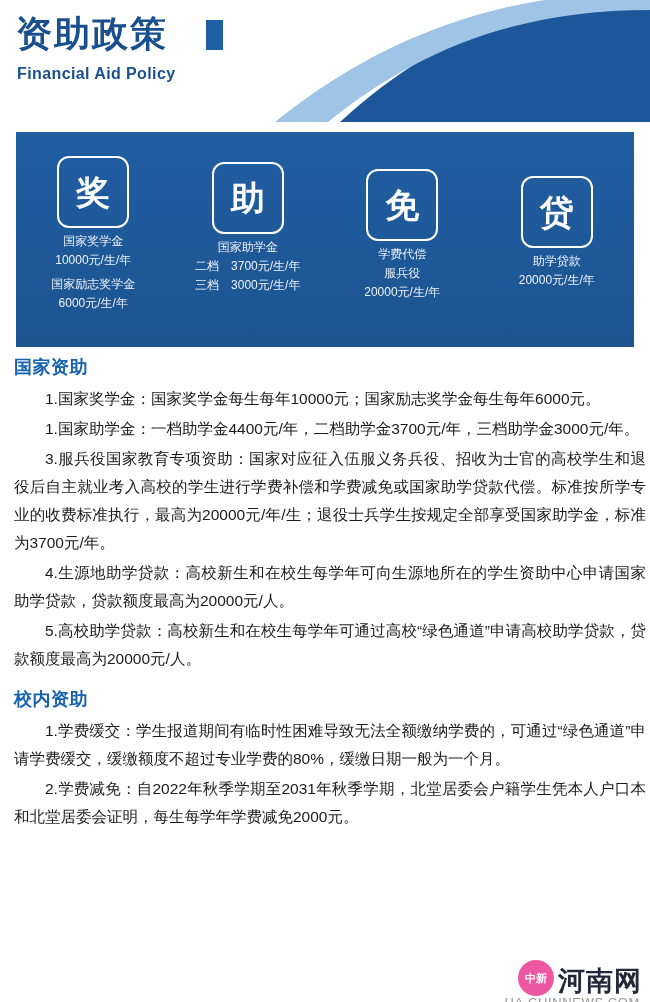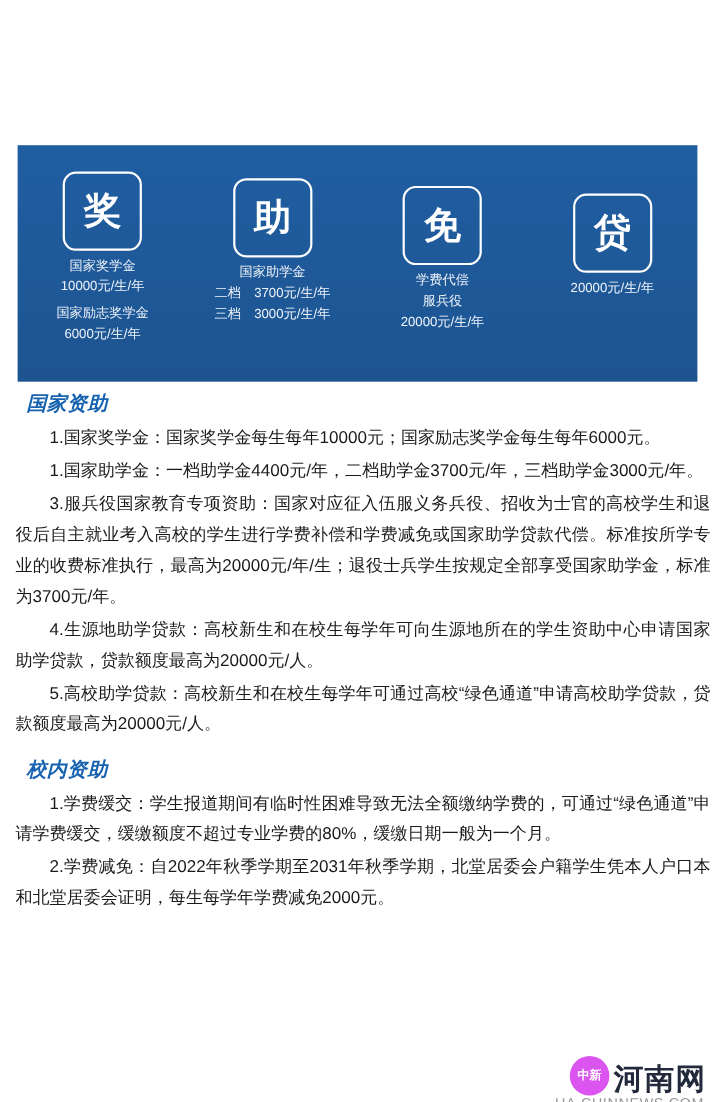--- a/index.html
+++ b/index.html
@@ -115,23 +115,22 @@
   .content {
     position: absolute;
     left: 0;
     top: 355px;
     width: 650px;
   }
   .sec-title {
     color: #1763b0;
     font-size: 18px;
     font-weight: bold;
-    margin: 0 0 6px 24px;
+    margin: 0 0 6px 14px;
     letter-spacing: 0.5px;
-    font-style: italic;
   }
   .sec-title.second { margin-top: 14px; }
   p.para {
     margin: 0 0 2px 0;
     padding: 0 4px 0 14px;
     font-size: 15.5px;
     line-height: 28px;
     color: #1a1a1a;
     text-align: justify;
     text-indent: 2em;
@@ -145,21 +144,21 @@
     display: flex;
     align-items: flex-end;
     gap: 4px;
     opacity: 0.92;
     pointer-events: none;
   }
   .wm-logo {
     width: 36px;
     height: 36px;
     border-radius: 50%;
-    background: #d946ef;
+    background: #ec4899;
     color: #fff;
     font-size: 11px;
     line-height: 12px;
     display: flex;
     align-items: center;
     justify-content: center;
     text-align: center;
     font-weight: bold;
   }
   .wm-cn {
@@ -177,20 +176,31 @@
     color: #8f8f8f;
     letter-spacing: 0.6px;
     white-space: nowrap;
   }
 </style>
 </head>
 <body>
 
 <div class="page">
 
+  <div class="header">
+    <div class="header-swoosh">
+      <svg width="430" height="122" viewBox="0 0 430 122" xmlns="http://www.w3.org/2000/svg">
+        <path d="M120,122 C210,40 300,0 430,0 L430,122 Z" fill="#1e5799"></path>
+        <path d="M55,122 C170,30 290,-8 430,-8 L430,10 C300,10 200,48 108,122 Z" fill="#9fc4e6"></path>
+      </svg>
+    </div>
+    <div class="header-title">资助政策</div>
+    <div class="header-square"></div>
+    <div class="header-sub">Financial Aid Policy</div>
+  </div>
 
   <div class="banner">
     <div class="banner-cols">
 
       <div class="bcol bcol-1">
         <div class="bbox">奖</div>
         <div class="blines">
           <div>国家奖学金</div>
           <div>10000元/生/年</div>
           <span class="bl-gap"></span>
@@ -213,20 +223,21 @@
         <div class="blines">
           <div>学费代偿</div>
           <div>服兵役</div>
           <div>20000元/生/年</div>
         </div>
       </div>
 
       <div class="bcol bcol-4">
         <div class="bbox">贷</div>
         <div class="blines">
+          <div>助学贷款</div>
           <div>20000元/生/年</div>
         </div>
       </div>
 
     </div>
   </div>
 
   <div class="content">
 
     <h2 class="sec-title">国家资助</h2>

